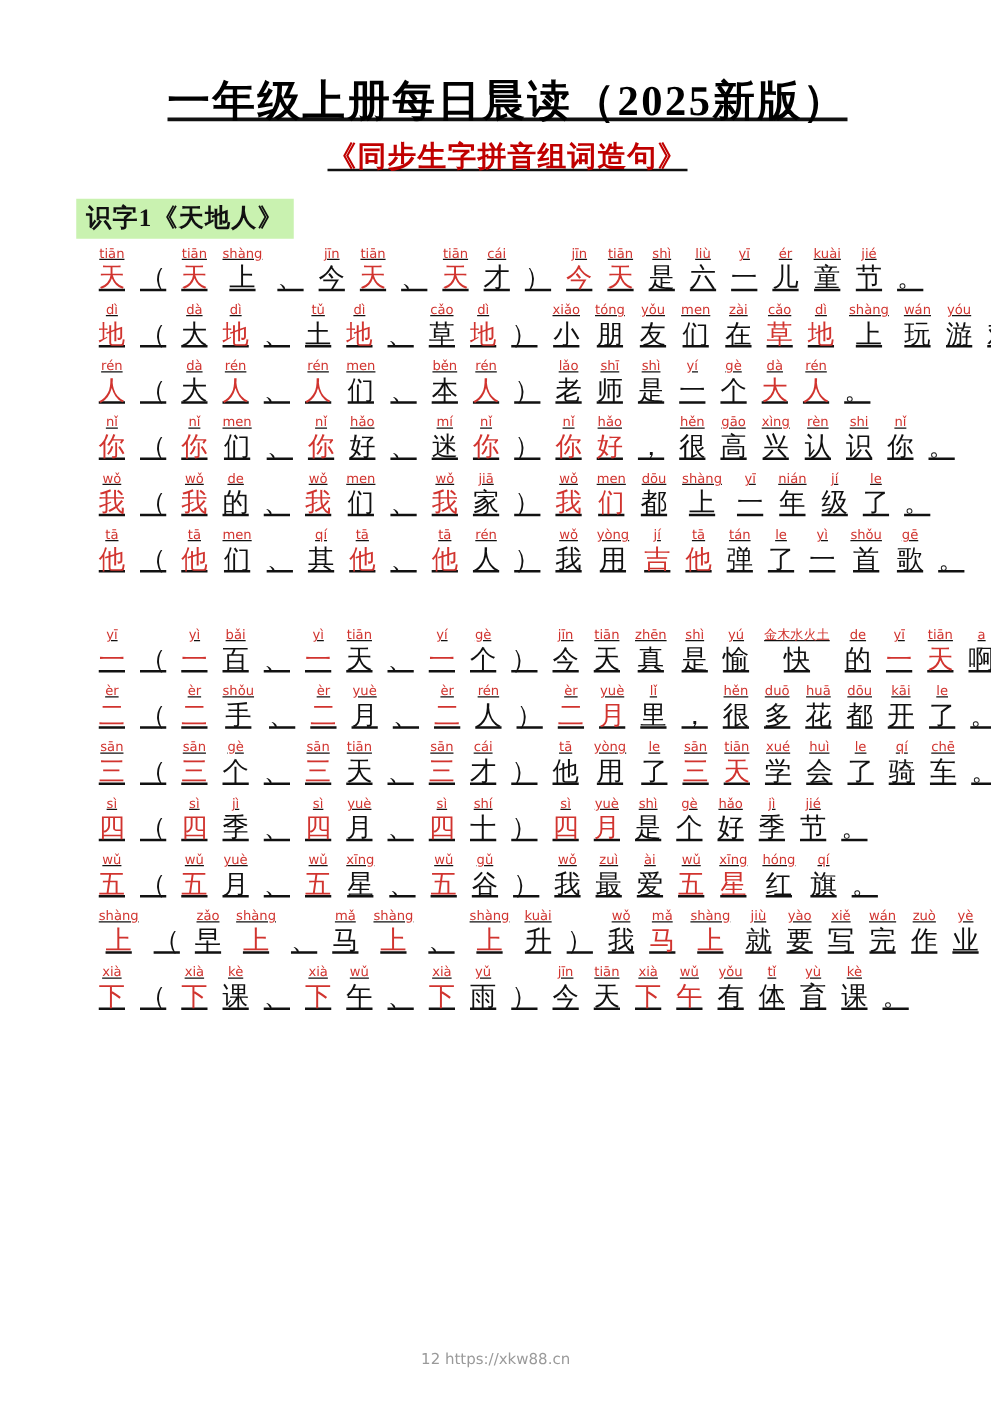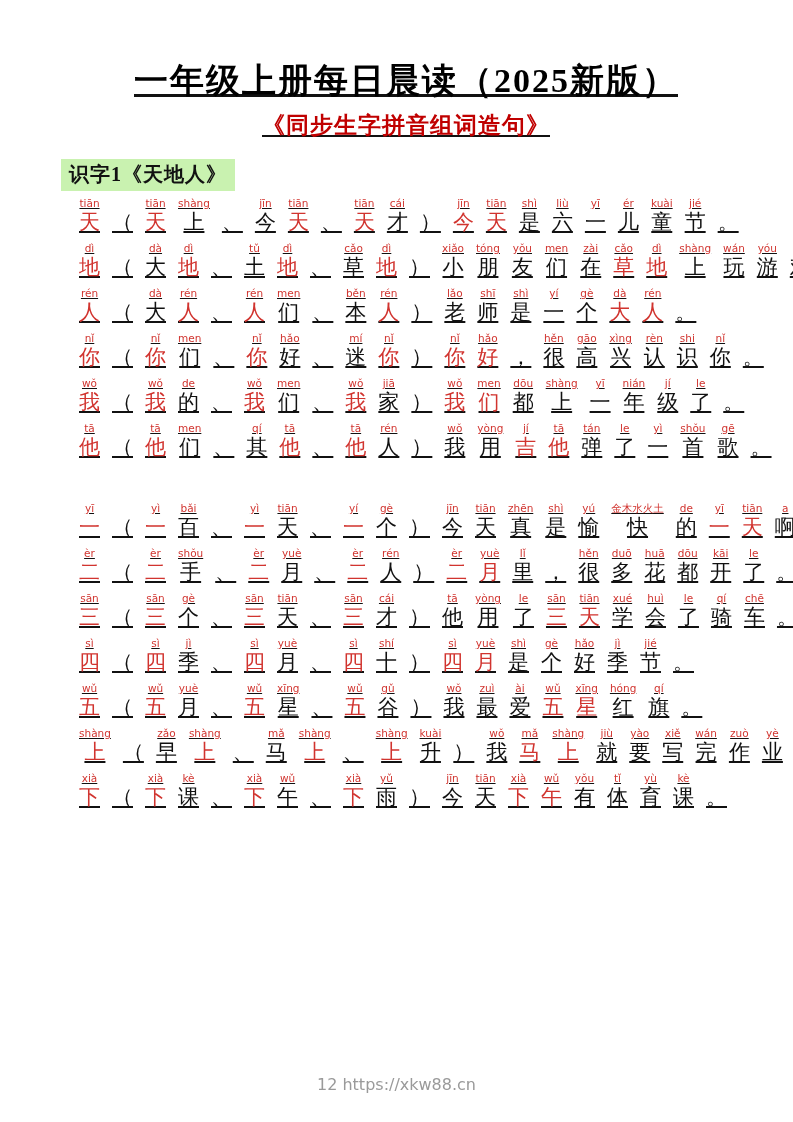--- a/index.html
+++ b/index.html
@@ -90,21 +90,21 @@
   .red .hz { color: #d1342f; }
   .punct .py { visibility: hidden; }
   .punct .hz { color: #111; }
   
   .footer {
     position: absolute;
     bottom: 28px;
     left: 0;
     width: 100%;
     text-align: center;
-    font-size: 16px;
+    font-size: 12px;
     color: #9a9a9a;
     font-family: "DejaVu Sans", "Liberation Sans", sans-serif;
   }
   .spacer { height: 34px; }
 </style>
 </head>
 <body>
 
 <div class="page">
 

